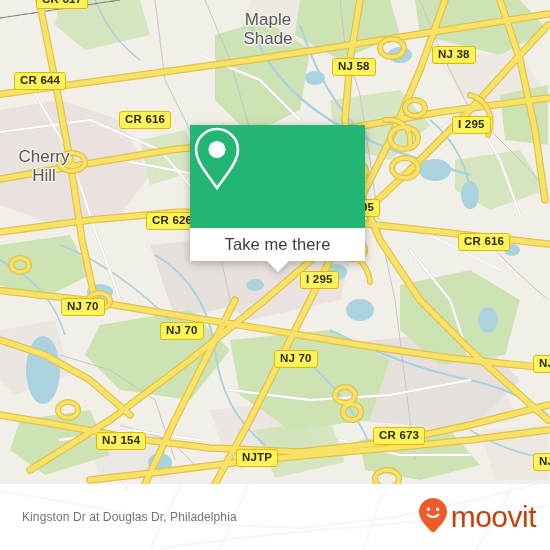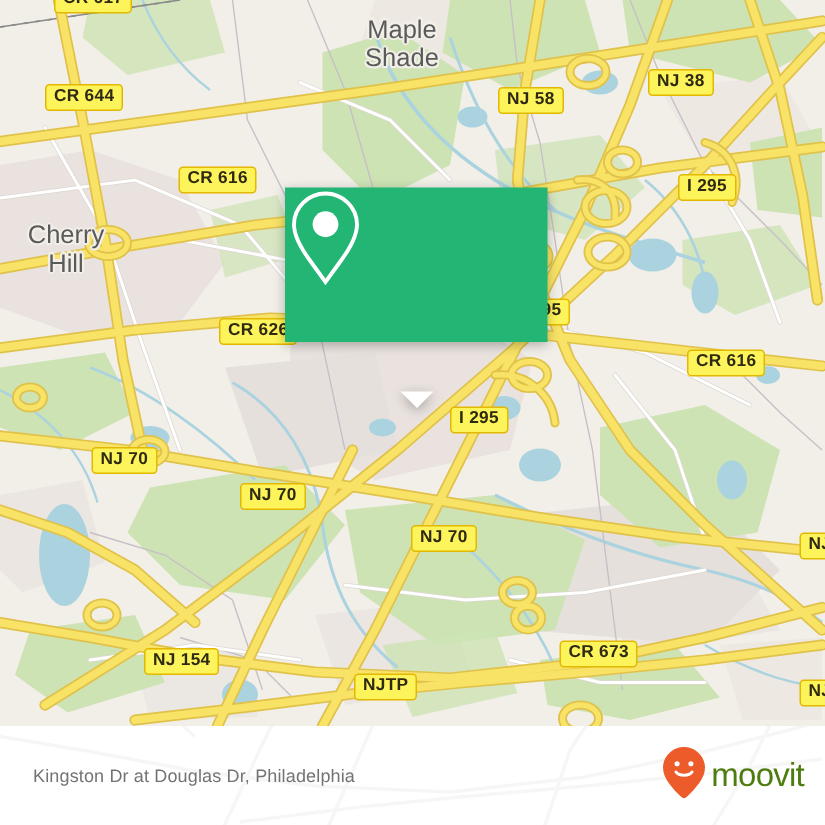--- a/index.html
+++ b/index.html
@@ -102,21 +102,21 @@
     width:100%;height:100%;
     display:flex;align-items:center;justify-content:space-between;
     padding:0 14px 0 22px;
     box-sizing:border-box;
   }
   .stop-name{
     font-size:12px;color:#737373;letter-spacing:.1px;white-space:nowrap;
   }
   .brand{display:flex;align-items:center;gap:3px;}
   .brand-word{
-    font-size:22px;color:#4d7c0f;letter-spacing:-.5px;line-height:30px;
+    font-size:30px;color:#c2410c;letter-spacing:-.5px;line-height:30px;
     font-weight:400;
   }
 </style>
 </head>
 <body>
 
 <div id="root">
 
   <div class="map">
 
@@ -296,21 +296,21 @@
         <ellipse cx="20" cy="265" rx="9" ry="7"></ellipse>
       </g>
     </svg>
 
     <div class="place" style="left:228px;top:10px;width:80px;">Maple
 Shade</div>
     <div class="place" style="left:4px;top:147px;width:80px;">Cherry
 Hill</div>
 
     <div class="shield" style="left:36px;top:-9px;">CR 617</div>
-    <div class="shield" style="left:14px;top:56px;margin-left:16px;">CR 644</div>
+    <div class="shield" style="left:14px;top:72px;">CR 644</div>
     <div class="shield" style="left:119px;top:111px;">CR 616</div>
     <div class="shield" style="left:332px;top:58px;">NJ 58</div>
     <div class="shield" style="left:432px;top:46px;">NJ 38</div>
     <div class="shield" style="left:452px;top:116px;">I 295</div>
     <div class="shield" style="left:146px;top:212px;">CR 626</div>
     <div class="shield" style="left:355px;top:199px;">95</div>
     <div class="shield" style="left:458px;top:233px;">CR 616</div>
     <div class="shield" style="left:300px;top:271px;">I 295</div>
     <div class="shield" style="left:61px;top:298px;">NJ 70</div>
     <div class="shield" style="left:160px;top:322px;">NJ 70</div>
@@ -323,20 +323,21 @@
 
     <div class="popup">
       <div class="popup-head">
         <span>
           <svg width="54" height="68" viewBox="0 0 54 68">
             <path d="M27 4 C15.5 4 6 13.3 6 24.7 C6 33 11 41 16.5 48.5 L27 63 L37.5 48.5 C43 41 48 33 48 24.7 C48 13.3 38.5 4 27 4 Z" fill="none" stroke="#ffffff" stroke-width="2.6"></path>
             <circle cx="27" cy="24.5" r="8.6" fill="#ffffff"></circle>
           </svg>
         </span>
       </div>
+      <div class="popup-foot">Take me there</div>
       <div class="popup-tip"></div>
     </div>
 
   </div>
 
   <div class="footer">
     <svg class="footer-ghost" width="550" height="550" viewBox="0 0 550 550">
       <g stroke="#b9b2ab" fill="none" stroke-width="2.4">
         <path d="M30 470 L110 420 L190 360 L265 300"></path>
         <path d="M215 560 L250 480 L285 410 L320 340"></path>

